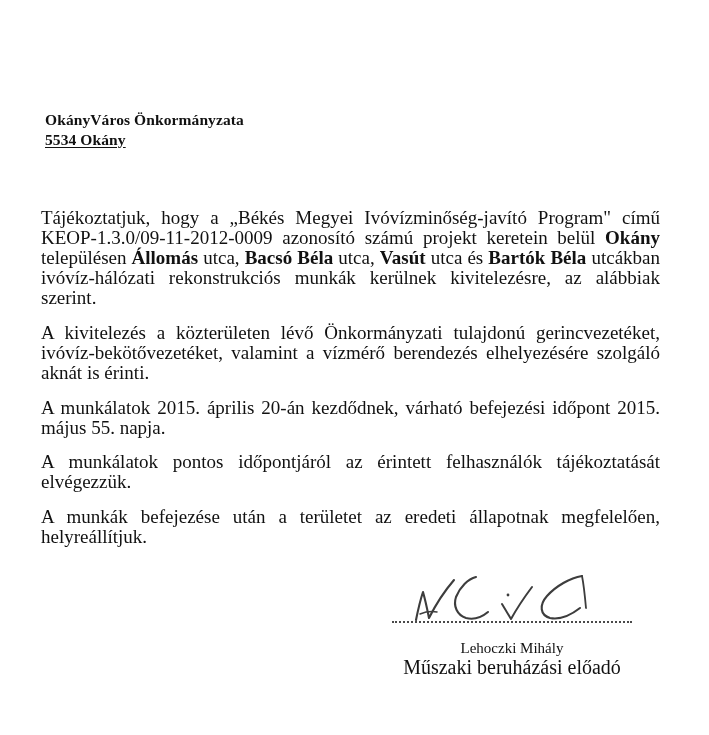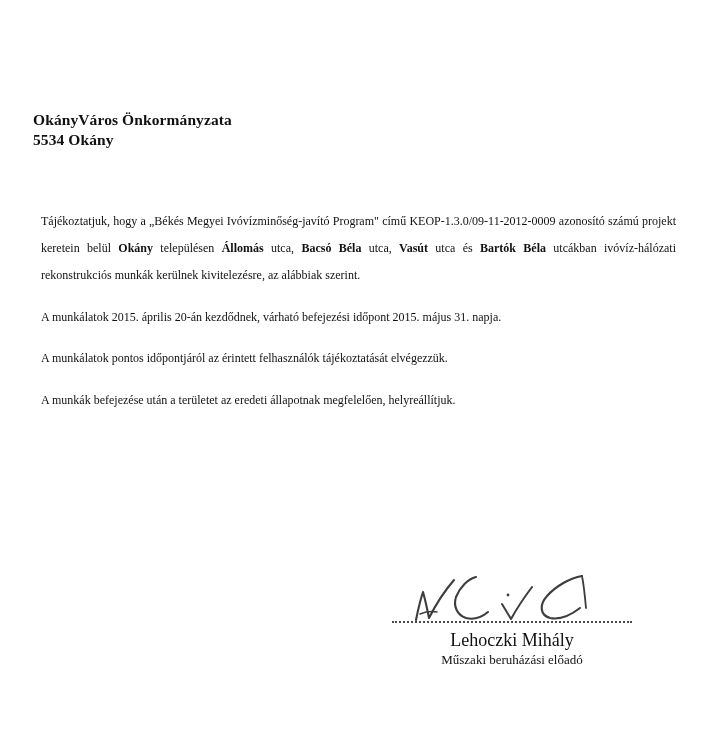--- a/index.html
+++ b/index.html
@@ -20,53 +20,54 @@
 
   .page {
     position: absolute;
     inset: 0;
     background: #ffffff;
   }
 
   
   .letterhead {
     position: absolute;
-    left: 33px;
+    left: 45px;
     top: 110px;
     width: 400px;
   }
   .letterhead .lh-line {
     font-weight: bold;
     font-size: 15.5px;
     line-height: 20px;
     letter-spacing: 0.1px;
     white-space: nowrap;
   }
   .letterhead .lh-line.underlined {
+    text-decoration: underline;
     text-underline-offset: 2px;
     display: inline-block;
     text-align: right;
   }
   .lh-row {
     line-height: 20px;
   }
 
   
   .body-copy {
     position: absolute;
     left: 41px;
     top: 208px;
     width: 635px;
   }
   .para {
-    font-size: 12px;
-    line-height: 27px;
+    font-size: 19px;
+    line-height: 20px;
     text-align: justify;
     text-justify: inter-word;
-    margin: 0 0 14px 0;
+    margin: 0 16px 14px 0;
     hyphens: none;
   }
   .para:last-child { margin-bottom: 0; }
   .para b { font-weight: bold; }
 
   
   .para-1 { margin-bottom: 15px; }
   .para-2 { margin-bottom: 15px; }
   .para-3 { margin-bottom: 14px; }
   .para-4 { margin-bottom: 15px; }
@@ -95,27 +96,27 @@
   }
   .signature-rule {
     height: 0;
     border-bottom: 2px dotted #4a4a4a;
     width: 240px;
     margin: 0 auto;
     position: relative;
     top: -3px;
   }
   .sig-name {
-    font-size: 18px;
+    font-size: 15px;
     line-height: 19px;
-    margin-top: 5px;
+    margin-top: 13px;
     white-space: nowrap;
   }
   .sig-title {
-    font-size: 13px;
+    font-size: 20px;
     line-height: 19px;
     white-space: nowrap;
   }
 </style>
 </head>
 <body>
 
 <div class="page">
 
   <div class="letterhead">
@@ -124,22 +125,23 @@
     </div>
     <div class="lh-row">
       <span class="lh-line underlined">5534 Okány</span>
     </div>
   </div>
 
   <div class="body-copy">
 
     <p class="para para-1"><span>Tájékoztatjuk, hogy a „Békés Megyei Ivóvízminőség-javító Program" című KEOP-1.3.0/09-11-2012-0009 azonosító számú projekt keretein belül </span><b>Okány</b><span> településen </span><b>Állomás</b><span> utca, </span><b>Bacsó Béla</b><span> utca, </span><b>Vasút</b><span> utca és </span><b>Bartók Béla</b><span> utcákban ivóvíz-hálózati rekonstrukciós munkák kerülnek kivitelezésre, az alábbiak szerint.</span></p>
 
+    <p class="para para-2">A kivitelezés a közterületen lévő Önkormányzati tulajdonú gerincvezetéket, ivóvíz-bekötővezetéket, valamint a vízmérő berendezés elhelyezésére szolgáló aknát is érinti.</p>
 
-    <p class="para para-3">A munkálatok 2015. április 20-án kezdődnek, várható befejezési időpont 2015. május 31. napja.</p>
+    <p class="para para-3">A munkálatok 2015. április 20-án kezdődnek, várható befejezési időpont 2015. május 55. napja.</p>
 
     <p class="para para-4">A munkálatok pontos időpontjáról az érintett felhasználók tájékoztatását elvégezzük.</p>
 
 
 
     <p class="para para-7">A munkák befejezése után a területet az eredeti állapotnak megfelelően, helyreállítjuk.</p>
 
   </div>
 
   <div class="signature-block">

